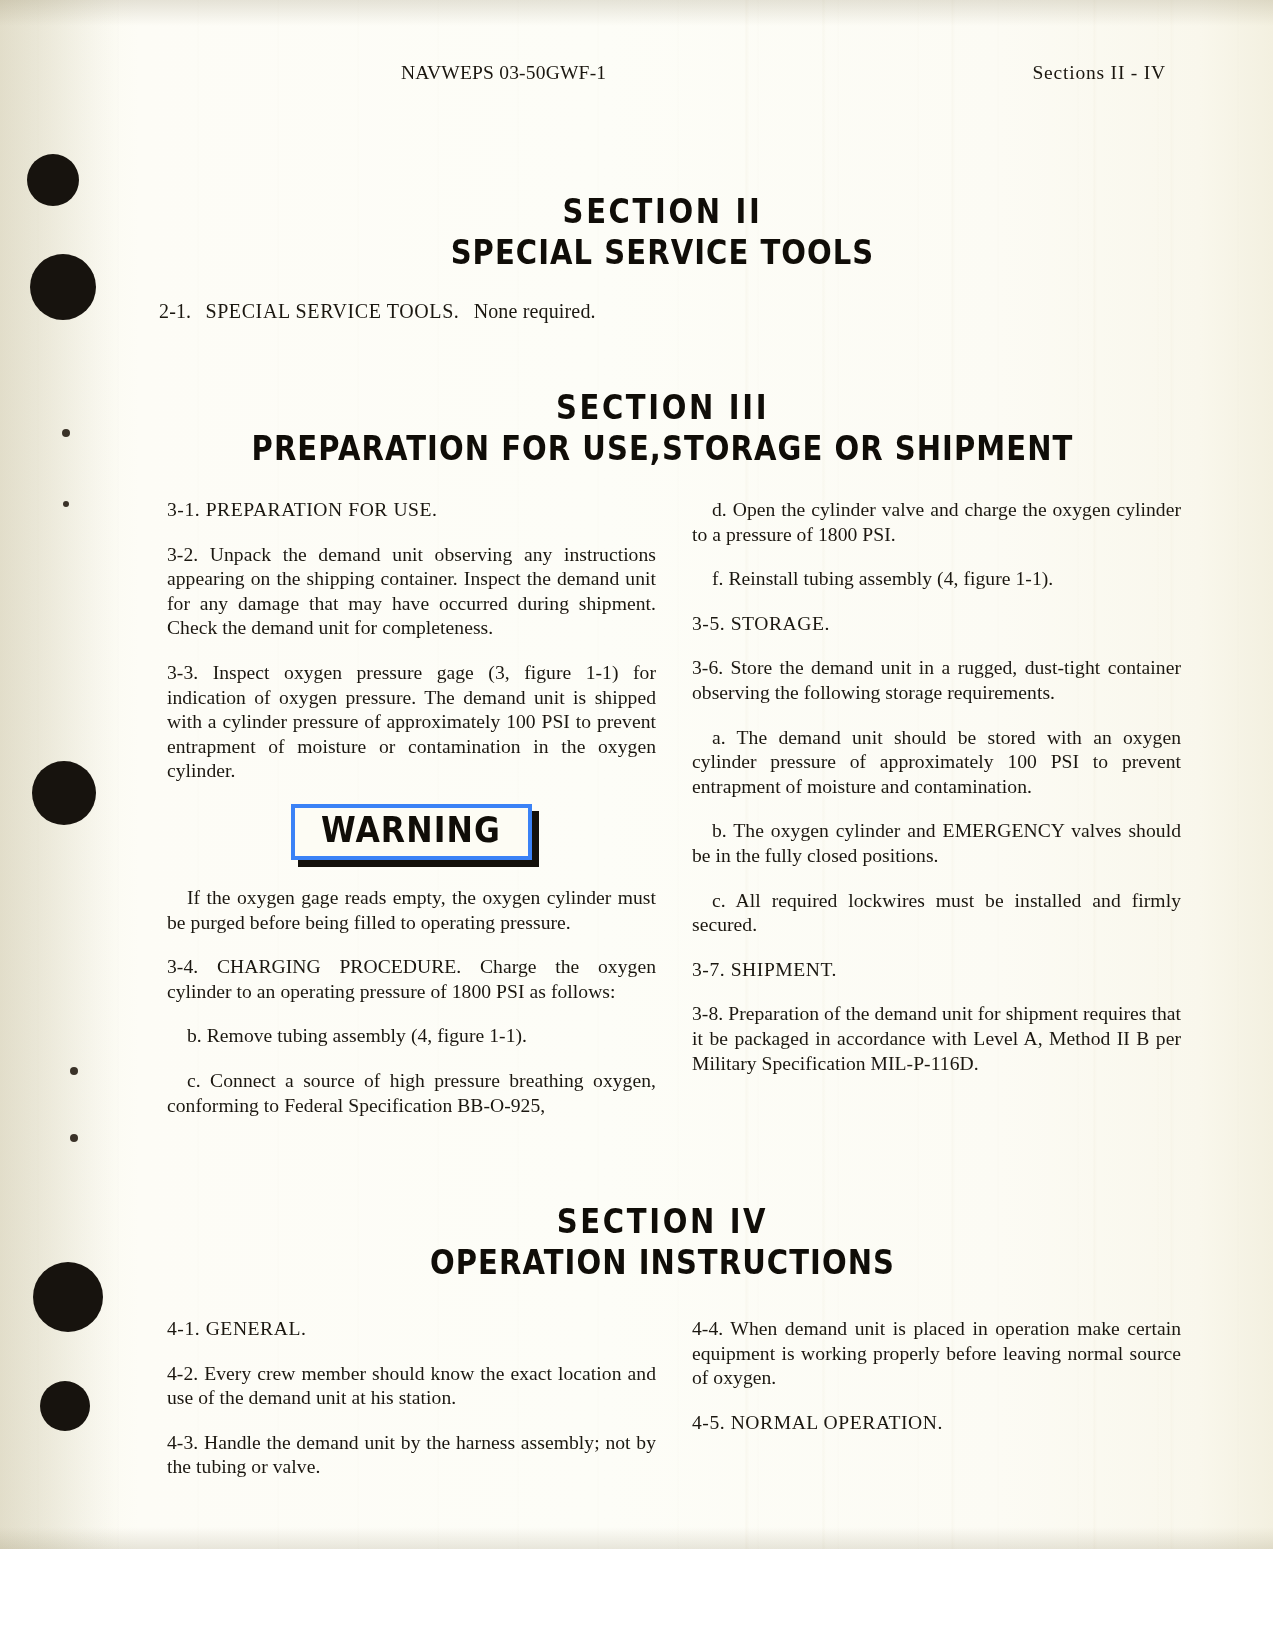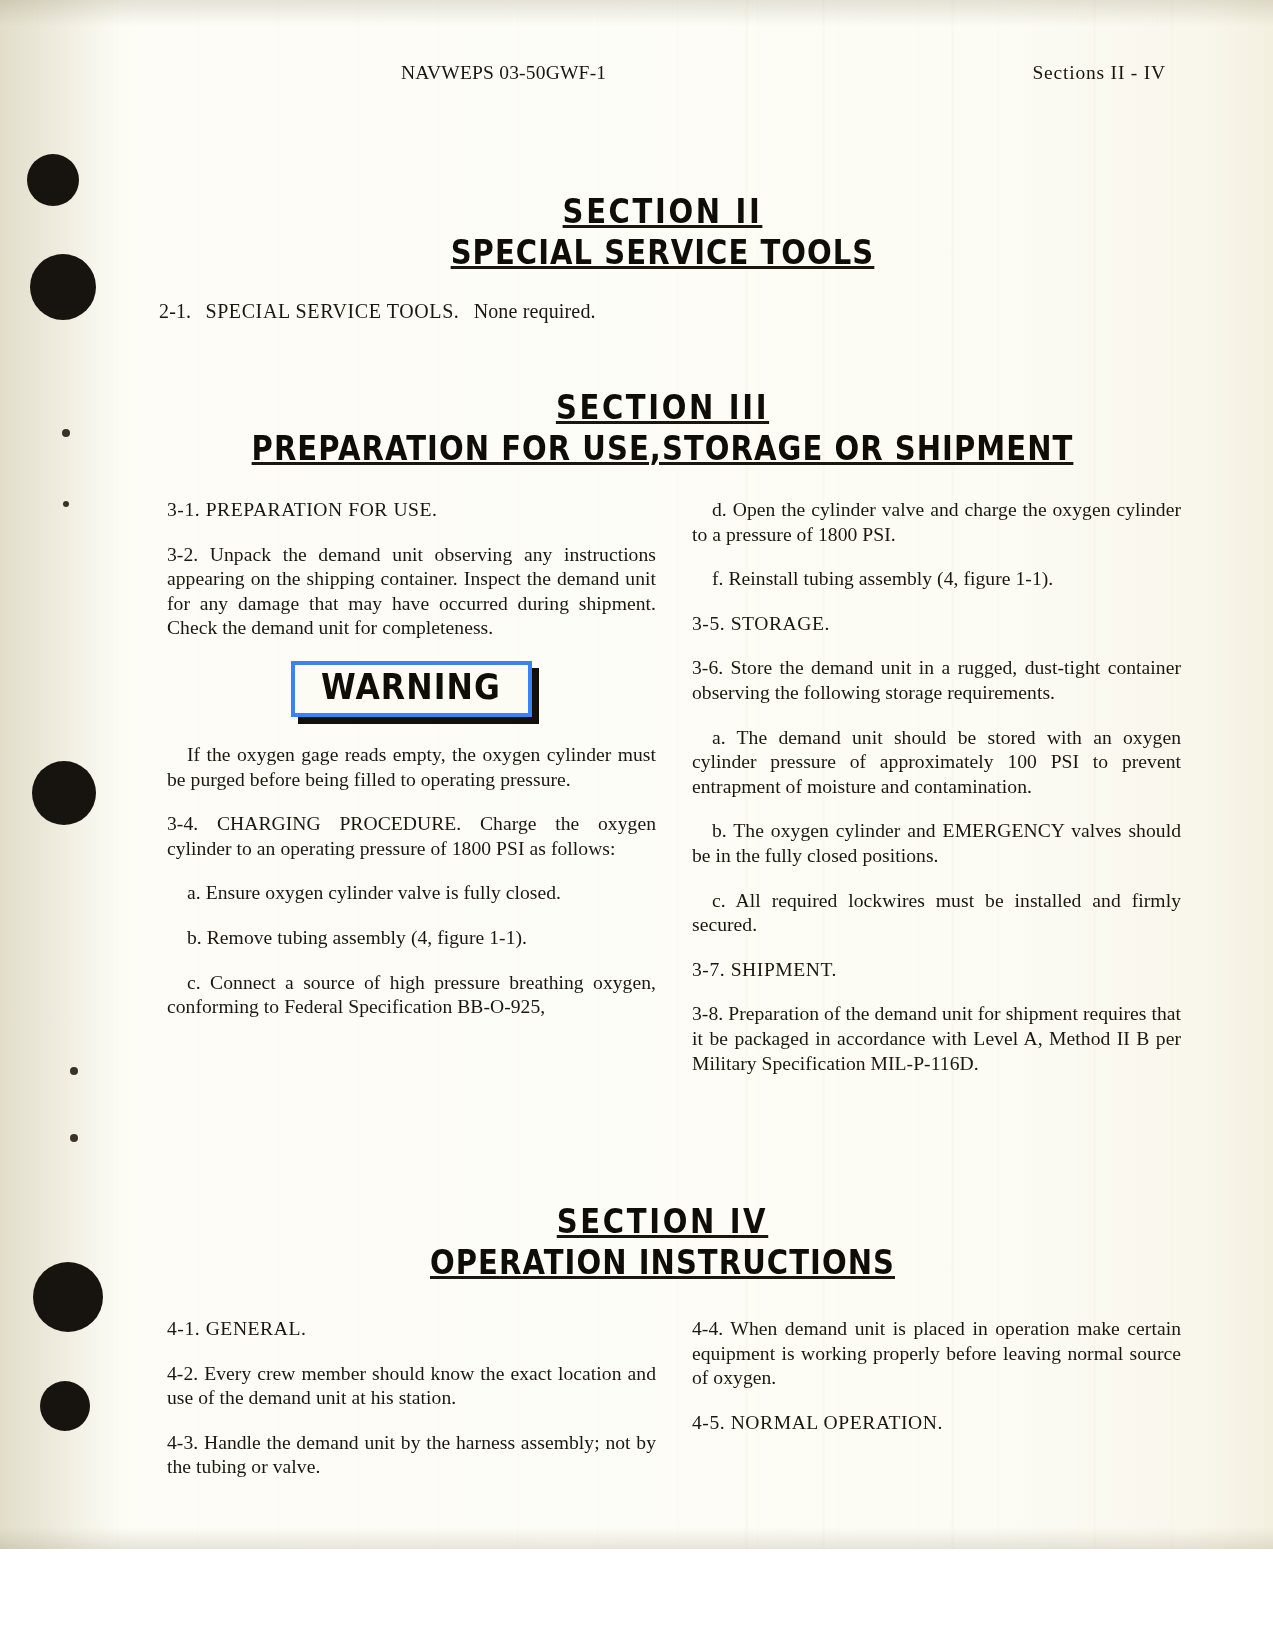--- a/index.html
+++ b/index.html
@@ -96,21 +96,21 @@
     width: 1015px;
     display: flex;
     justify-content: space-between;
     font-size: 19.5px;
     letter-spacing: .2px;
   }
   .runhead .left { margin-left: 246px; }
   .runhead .right { margin-right: 4px; letter-spacing: .8px; }
 
   
-  .sect-block { text-align: center; text-decoration: underline; }
+  .sect-block { text-align: center; }
   .sect-num,
   .sect-title {
     font-family: "DejaVu Sans", sans-serif;
     font-weight: bold;
     color: #100d08;
     letter-spacing: 1px;
     transform: scaleX(.88);
     transform-origin: center;
   }
   .sect-num {
@@ -252,30 +252,30 @@
     <div id="sec3" class="sect-block">
       <div class="sect-num">SECTION III</div>
       <div class="sect-title">PREPARATION FOR USE,STORAGE OR SHIPMENT</div>
     </div>
 
     <div id="cols-s3" class="cols">
 
       <div class="col">
         <p class="caps">3-1.  PREPARATION FOR USE.</p>
         <p>3-2.  Unpack the demand unit observing any instructions appearing on the shipping container.  Inspect the demand unit for any damage that may have occurred during shipment.  Check the demand unit for completeness.</p>
+        <p>3-3.  Inspect oxygen pressure gage (3, figure 1-1) for indication of oxygen pressure.  The demand unit is shipped with a cylinder pressure of approximately 100 PSI to prevent entrapment of moisture or contamination in the oxygen cylinder.</p>
 
         <div class="warnwrap">
           <div class="warnbox">
             <span class="wtext">WARNING</span>
           </div>
         </div>
 
         <p class="warn-body">If the oxygen gage reads empty, the oxygen cylinder must be purged before being filled to operating pressure.</p>
         <p>3-4.  CHARGING PROCEDURE.  Charge the oxygen cylinder to an operating pressure of 1800 PSI as follows:</p>
-        <p class="indent">a.  Ensure oxygen cylinder valve is fully closed.</p>
         <p class="indent">b.  Remove tubing assembly (4, figure 1-1).</p>
         <p class="indent">c.  Connect a source of high pressure breathing oxygen, conforming to Federal Specification BB-O-925,</p>
       </div>
 
       <div class="col">
         <p class="indent">d.  Open the cylinder valve and charge the oxygen cylinder to a pressure of 1800 PSI.</p>
         <p class="indent">f.  Reinstall tubing assembly (4, figure 1-1).</p>
         <p class="caps">3-5.  STORAGE.</p>
         <p>3-6.  Store the demand unit in a rugged, dust-tight container observing the following storage requirements.</p>
         <p class="indent">a.  The demand unit should be stored with an oxygen cylinder pressure of approximately 100 PSI to prevent entrapment of moisture and contamination.</p>

